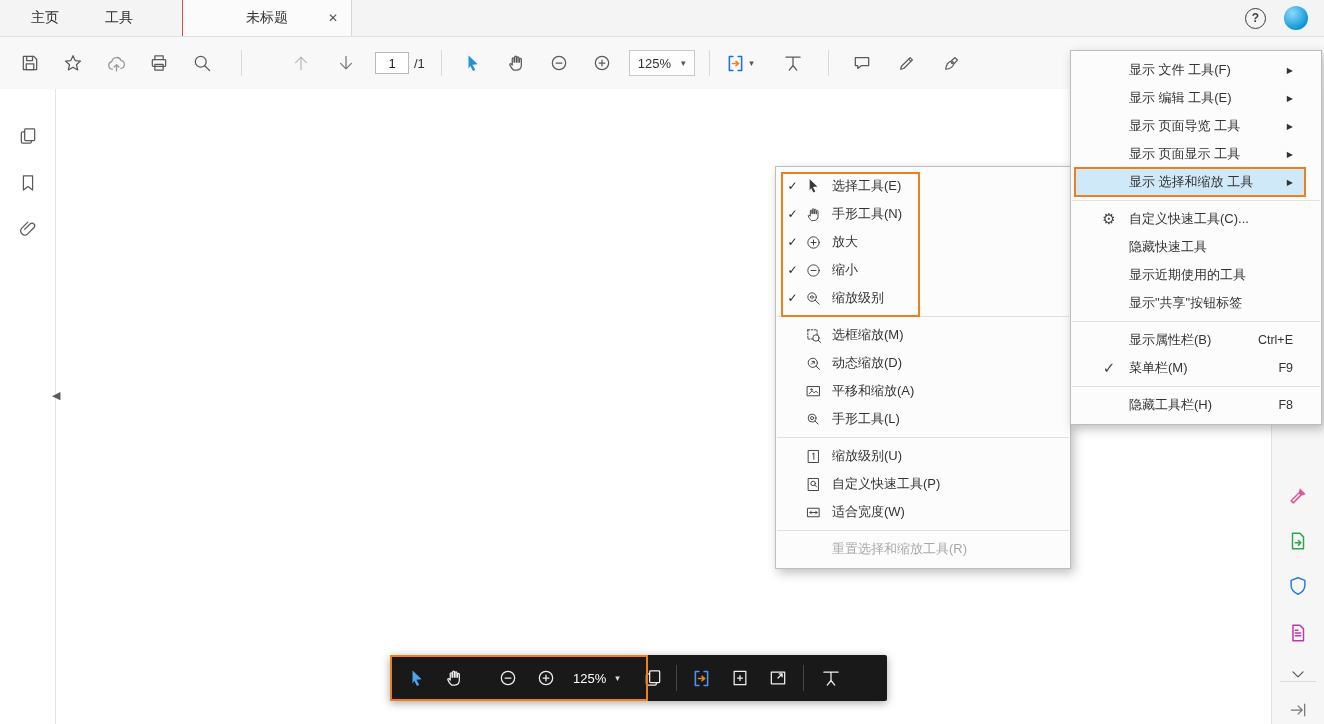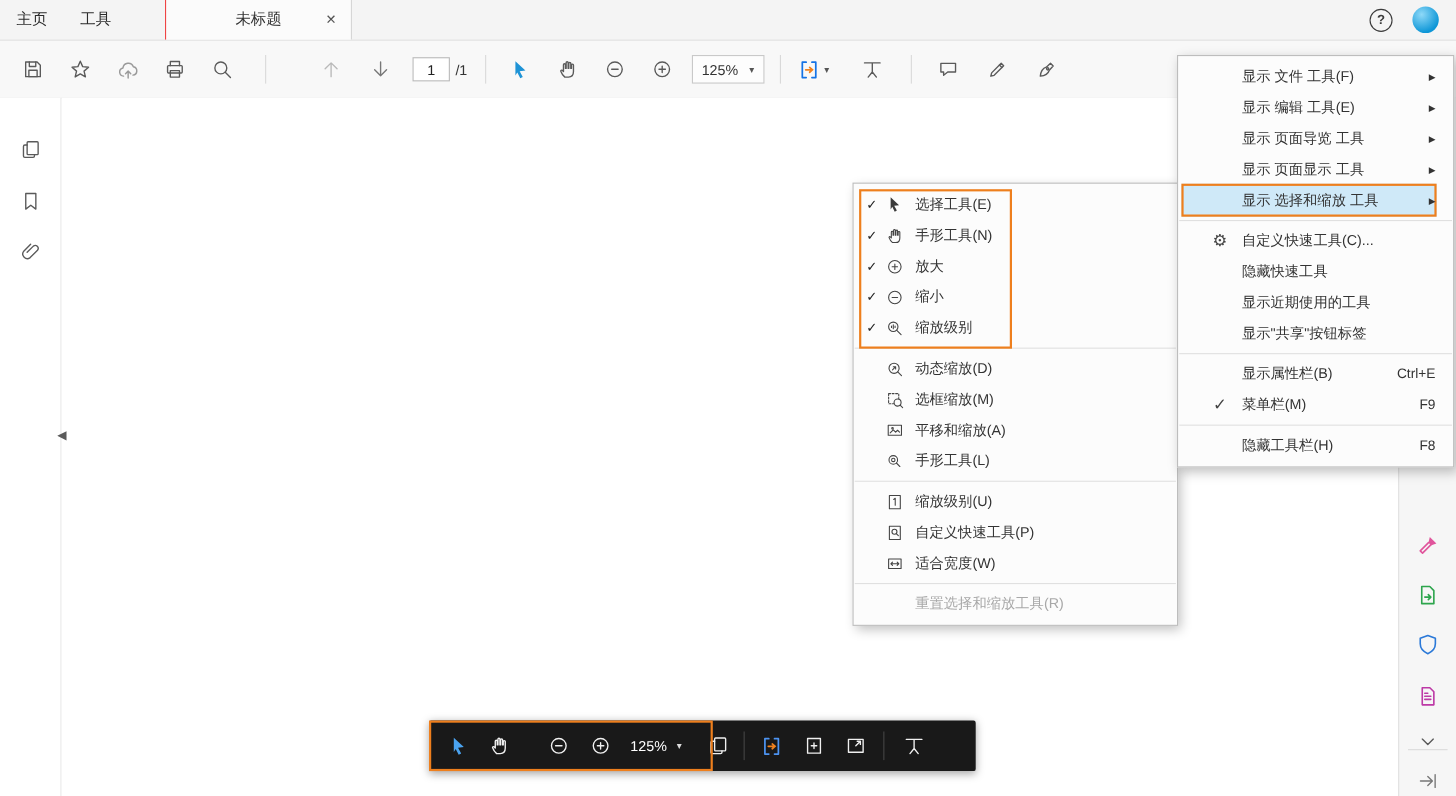--- a/index.html
+++ b/index.html
@@ -1,21 +1,21 @@
 <!DOCTYPE html>
 <html><head>
 <meta charset="utf-8">
 <style>
   html,body{margin:0;padding:0;}
   .app{position:relative;width:1324px;height:724px;background:#fff;overflow:hidden;
        font-family:"Liberation Sans","DejaVu Sans",sans-serif;color:#333;font-size:13px;}
 
   
   .tabbar{height:36px;background:#f4f4f4;border-bottom:1px solid #e0e0e0;display:flex;align-items:center;position:relative;}
-  .tab-btn{font-size:14px;color:#2b2b2b;padding:0 15px;height:100%;display:flex;align-items:center;}
+  .tab-btn{font-size:14px;color:#2b2b2b;padding:0 15px;height:100%;display:flex;align-items:center;margin-left:16px;}
   .doc-tab{margin-left:34px;width:168px;height:100%;border-left:1px solid #ef4444;border-right:1px solid #d6d6d6;
            background:#fbfbfb;display:flex;align-items:center;justify-content:center;font-size:14px;position:relative;}
   .tab-close{position:absolute;right:13px;font-size:12px;color:#555;line-height:1;}
   .tab-right{position:absolute;right:16px;display:flex;align-items:center;gap:18px;}
   .help-circle{width:19px;height:19px;border-radius:50%;border:1.6px solid #3c3c3c;display:flex;align-items:center;
                justify-content:center;font-size:12px;font-weight:bold;color:#3c3c3c;}
   .avatar{width:24px;height:24px;border-radius:50%;background:radial-gradient(circle at 35% 30%,#8ed9f8,#0d96d7 72%);}
 
   
   .toolbar{height:52px;background:#f8f8f8;border-bottom:1px solid #d5d5d5;display:flex;align-items:center;}
@@ -44,21 +44,21 @@
 
   .zoom-menu{left:775px;top:166px;width:294px;}
   .mi{height:28px;display:flex;align-items:center;padding:0 12px 0 8px;position:relative;}
   .mi-check{width:17px;font-size:12px;color:#222;text-align:center;flex:none;}
   .mi-icon{width:24px;flex:none;display:flex;justify-content:center;align-items:center;}
   .mi-label{margin-left:7px;white-space:nowrap;}
   .mi-label.dis{color:#a8a8a8;}
   .zoom-frame{position:absolute;left:5px;top:5px;width:135px;height:141px;border:2px solid #EE7F1D;pointer-events:none;z-index:2;}
 
   .tb-menu{left:1070px;top:50px;width:250px;}
-  .mi2{height:28px;display:flex;align-items:center;padding:0 16px 0 58px;position:relative;}
+  .mi2{height:28px;display:flex;align-items:center;padding:0 28px 0 58px;position:relative;}
   .mi2-icon{position:absolute;left:26px;width:24px;text-align:center;font-size:15px;color:#444;z-index:1;}
   .mi2-label{white-space:nowrap;position:relative;z-index:1;}
   .mi2-right{margin-left:auto;position:relative;z-index:1;}
   .sub-arrow{font-size:8px;color:#333;}
   .shortcut{font-size:12.5px;color:#333;}
   .mi2.hl::before{content:"";position:absolute;left:3px;right:15px;top:-1px;bottom:-1px;background:#cfe9f8;
                   border:2px solid #EE7F1D;box-sizing:border-box;z-index:0;}
 
   
   .bottom-bar{position:absolute;left:390px;top:655px;width:497px;height:46px;background:#191919;display:flex;
@@ -323,37 +323,37 @@
         </span>
       <span class="mi-label">缩放级别</span>
     </div>
 
     <div class="menu-sep"></div>
 
     <div class="mi">
       <span class="mi-check"></span>
       <span class="mi-icon">
         <svg class="ic mini" width="17" height="17" viewBox="0 0 24 24">
+            <rect x="4" y="4" width="13" height="13" stroke-dasharray="2.5 2"></rect>
+            <circle cx="15.5" cy="15.5" r="4.5" fill="#fcfcfc"></circle>
+            <path d="M18.8 18.8L22 22"></path>
+          </svg>
+        </span>
+      <span class="mi-label">选框缩放(M)</span>
+    </div>
+    <div class="mi">
+      <span class="mi-check"></span>
+      <span class="mi-icon">
+        <svg class="ic mini" width="17" height="17" viewBox="0 0 24 24">
             <circle cx="11" cy="11" r="6.5"></circle>
             <path d="M15.7 15.7L20.5 20.5"></path>
             <path d="M9 13l4-4M13 12V9h-3"></path>
           </svg>
         </span>
       <span class="mi-label">动态缩放(D)</span>
-    </div>
-    <div class="mi">
-      <span class="mi-check"></span>
-      <span class="mi-icon">
-        <svg class="ic mini" width="17" height="17" viewBox="0 0 24 24">
-            <rect x="4" y="4" width="13" height="13" stroke-dasharray="2.5 2"></rect>
-            <circle cx="15.5" cy="15.5" r="4.5" fill="#fcfcfc"></circle>
-            <path d="M18.8 18.8L22 22"></path>
-          </svg>
-        </span>
-      <span class="mi-label">选框缩放(M)</span>
     </div>
     <div class="mi">
       <span class="mi-check"></span>
       <span class="mi-icon">
         <svg class="ic mini" width="17" height="17" viewBox="0 0 24 24">
             <rect x="3.5" y="5" width="17" height="13"></rect>
             <path d="M6 15l4-4 3 3 2.5-2.5 2.5 2.5"></path>
             <circle cx="9" cy="9" r="1"></circle>
           </svg>
         </span>

